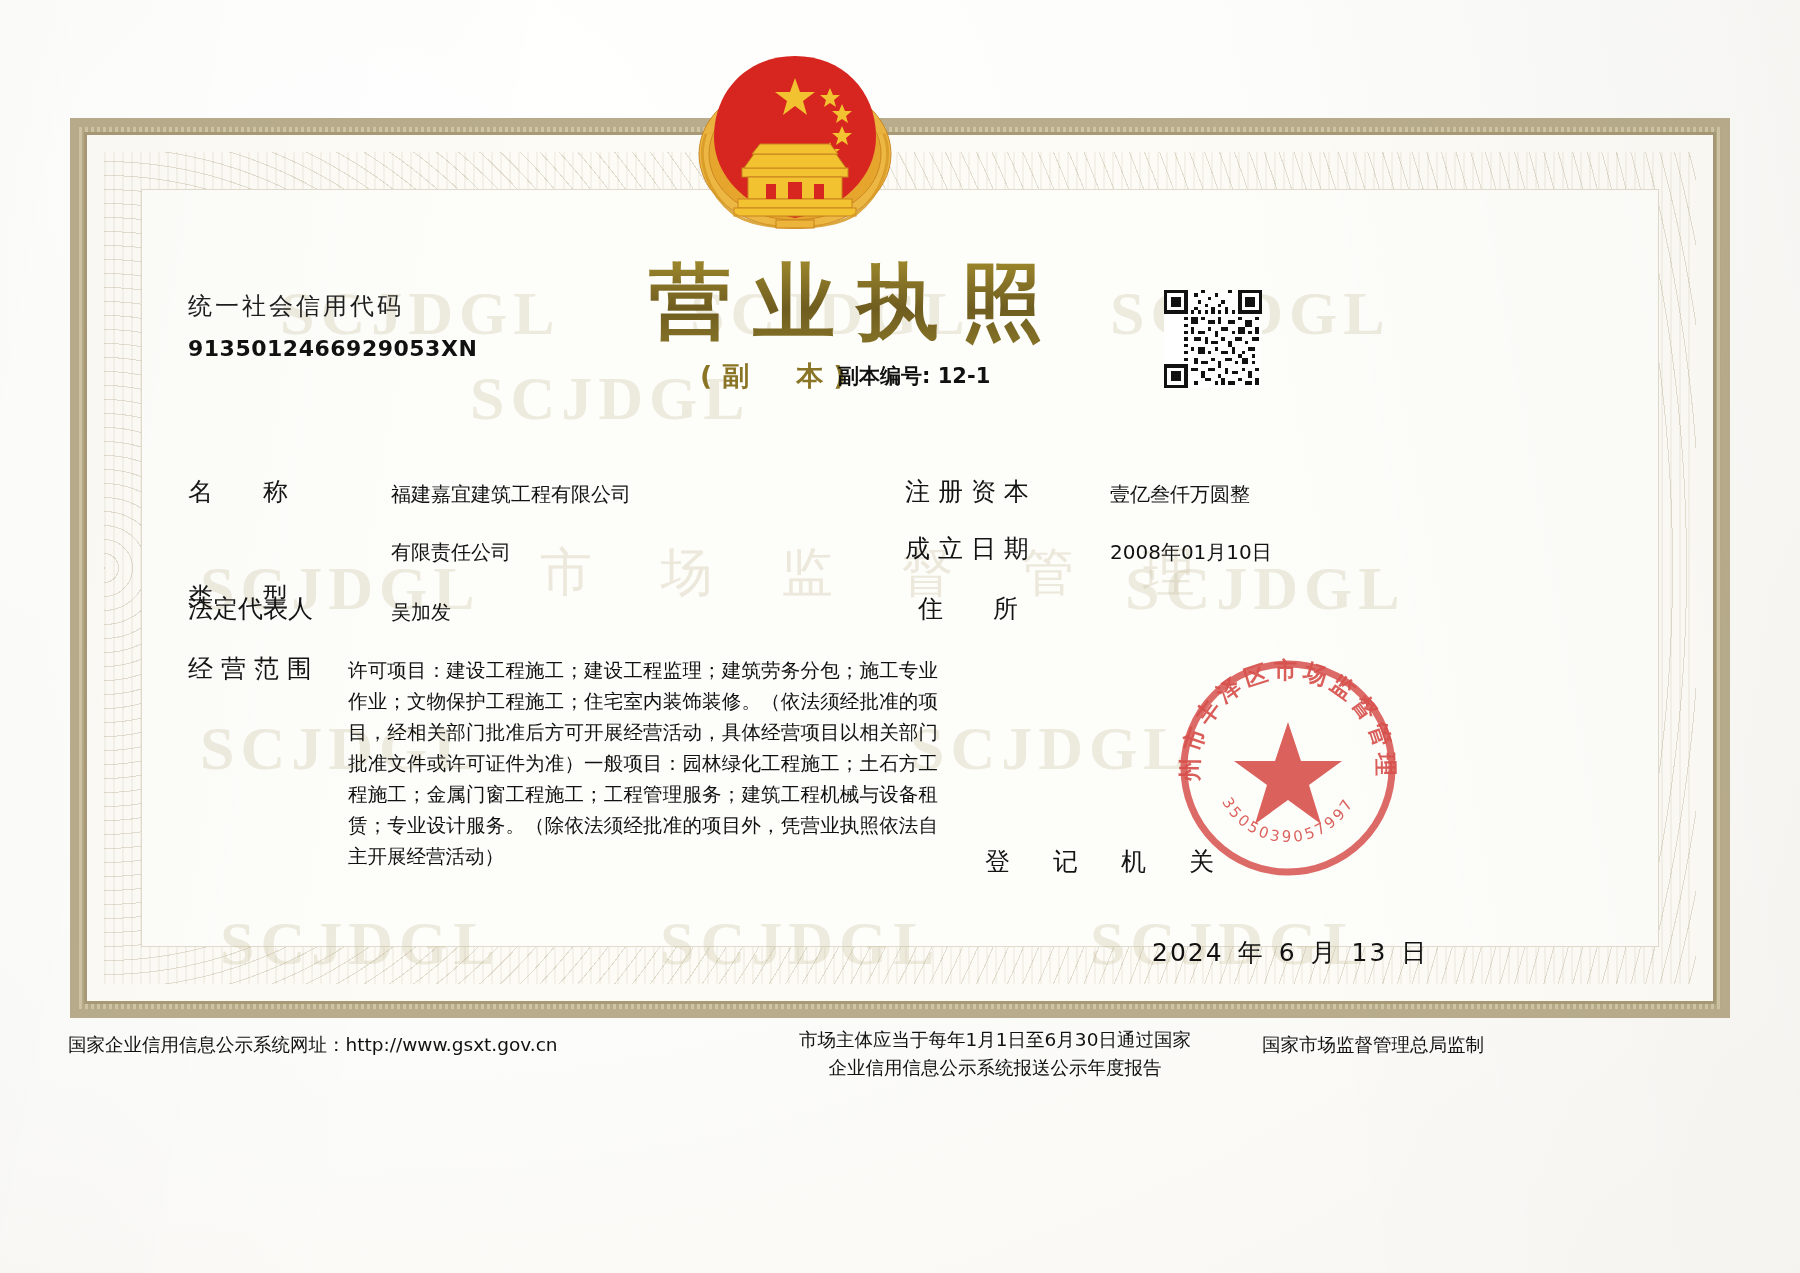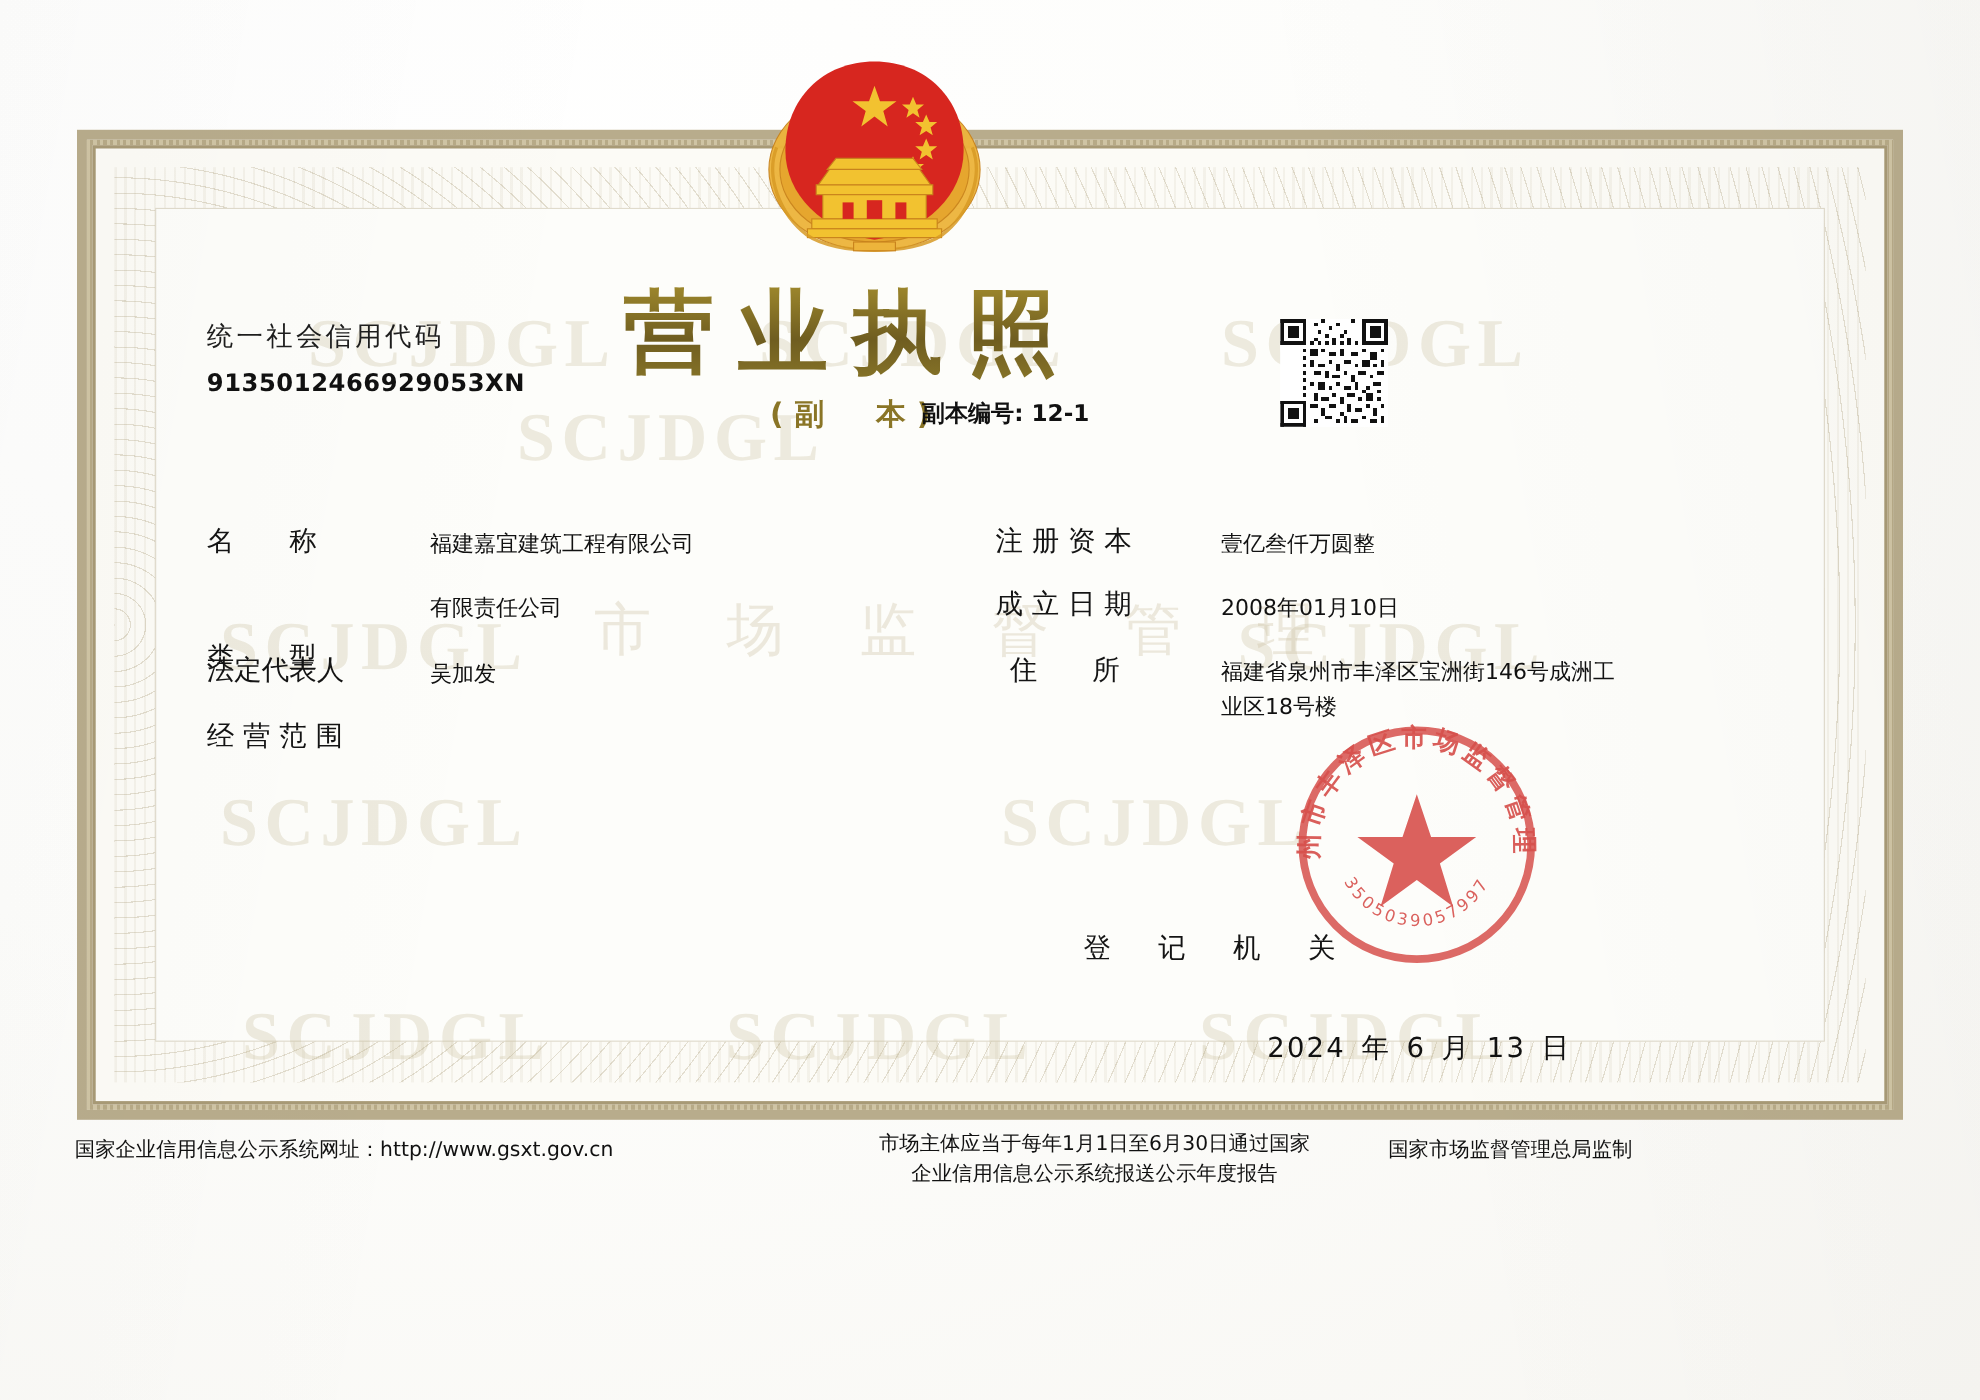--- a/index.html
+++ b/index.html
@@ -111,21 +111,21 @@
     height: 200px;
     z-index: 6;
   }
 
   
   .title {
     position: absolute;
     left: 545px;
     top: 248px;
     width: 520px;
-    text-align: left;
+    text-align: right;
     font-family: "DejaVu Sans", sans-serif;
     font-weight: 700;
     font-size: 82px;
     letter-spacing: 22px;
     text-indent: 22px;
     color: #7a6a2f;
     background: linear-gradient(180deg,#a8912f 0%, #6f5d20 55%, #8d7a2a 100%);
     -webkit-background-clip: text;
     background-clip: text;
     color: transparent;
@@ -489,29 +489,29 @@
   <div class="field-label" style="left:188px; top:475px;">名　　称</div>
   <div class="field-value" style="left:348px; top:478px;">福建嘉宜建筑工程有限公司</div>
 
   <div class="field-label" style="left:188px; top:532px;margin-top:48px;">类　　型</div>
   <div class="field-value" style="left:348px; top:536px;">有限责任公司</div>
 
   <div class="field-label" style="left:188px; top:592px;">法定代表人</div>
   <div class="field-value" style="left:348px; top:596px;">吴加发</div>
 
   <div class="field-label" style="left:188px; top:652px;">经 营 范 围</div>
+  <div class="scope-value">许可项目：建设工程施工；建设工程监理；建筑劳务分包；施工专业作业；文物保护工程施工；住宅室内装饰装修。（依法须经批准的项目，经相关部门批准后方可开展经营活动，具体经营项目以相关部门批准文件或许可证件为准）一般项目：园林绿化工程施工；土石方工程施工；金属门窗工程施工；工程管理服务；建筑工程机械与设备租赁；专业设计服务。（除依法须经批准的项目外，凭营业执照依法自主开展经营活动）</div>
 
   <div class="field-label" style="left:905px; top:475px;text-align:center;">注 册 资 本</div>
   <div class="field-value" style="left:1067px; top:478px;">壹亿叁仟万圆整</div>
 
   <div class="field-label" style="left:905px; top:532px;">成 立 日 期</div>
   <div class="field-value" style="left:1067px; top:536px;">2008年01月10日</div>
 
   <div class="field-label" style="left:918px; top:592px;">住　　所</div>
-  <div class="field-value" style="left:1067px; top:594px; width:370px;">福建省泉州市丰泽区宝洲街146号成洲工业区18号楼</div>
 
   <div class="registry-label">登 记 机 关</div>
 
   <div class="seal">
     <svg viewBox="0 0 240 240" width="240" height="240" aria-hidden="true">
       <defs>
         <path id="sealArcTop" d="M 30 120 A 90 90 0 0 1 210 120"></path>
         <path id="sealArcBottom" d="M 46 120 A 74 74 0 0 0 194 120"></path>
       </defs>
       <circle cx="120" cy="120" r="104" fill="none" stroke="#d0322e" stroke-width="7" opacity=".85"></circle>

